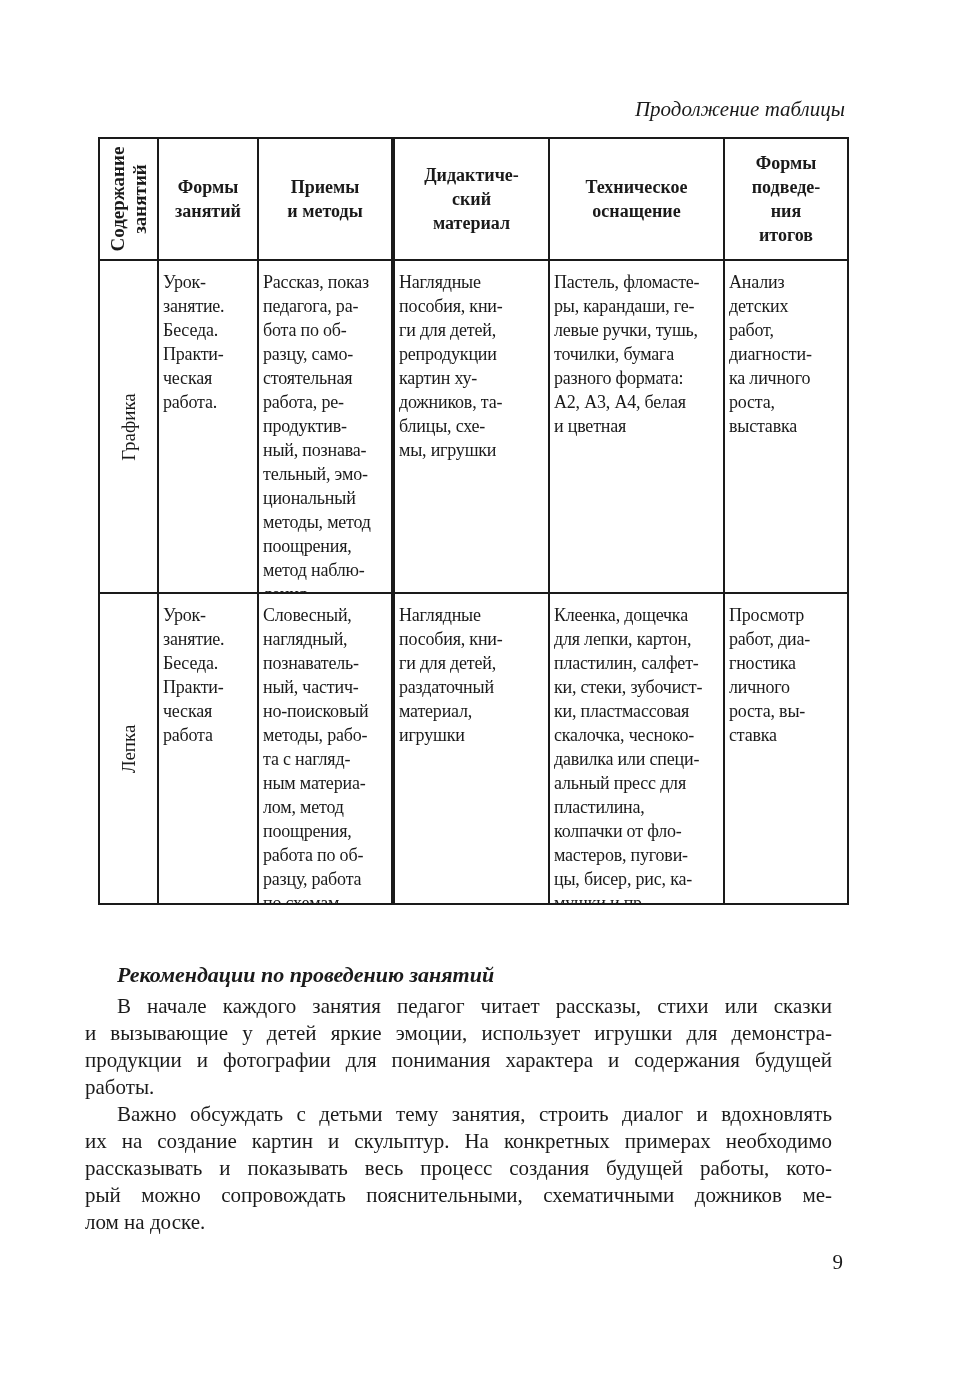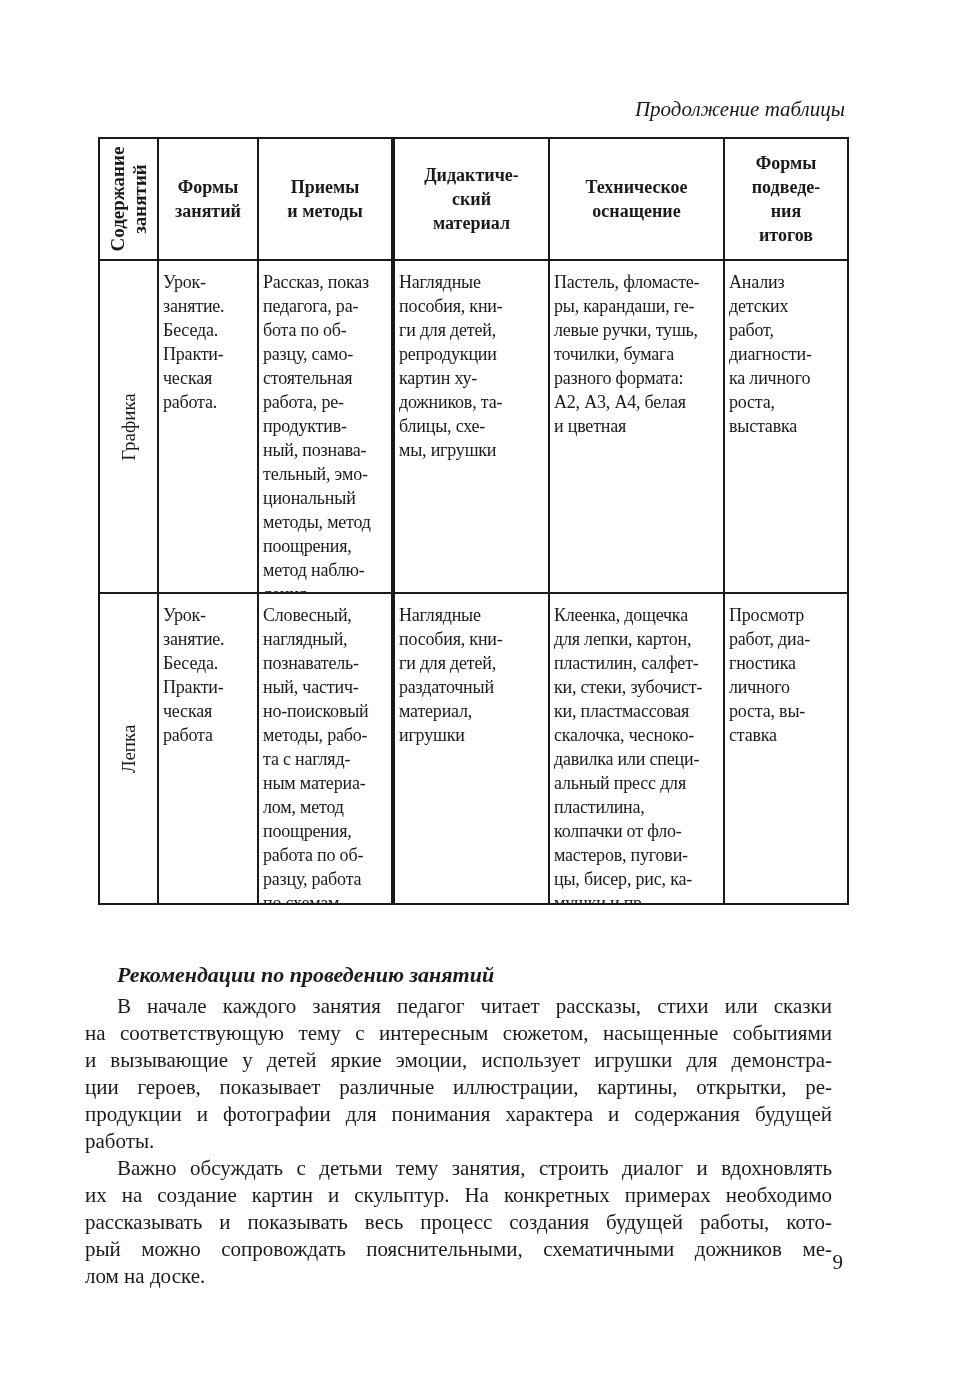--- a/index.html
+++ b/index.html
@@ -231,23 +231,21 @@
 гностика
 личного
 роста, вы-
 ставка</div>
 </div>
 
 <div class="textblock">
   <h3 class="section-heading">Рекомендации по проведению занятий</h3>
   <div class="para">
       <div class="jline">В начале каждого занятия педагог читает рассказы, стихи или сказки</div>
-      <div class="jline">на соответствующую тему с интересным сюжетом, насыщенные событиями</div>
       <div class="jline">и вызывающие у детей яркие эмоции, использует игрушки для демонстра-</div>
-      <div class="jline">ции героев, показывает различные иллюстрации, картины, открытки, ре-</div>
       <div class="jline">продукции и фотографии для понимания характера и содержания будущей</div>
       <div class="jline">работы.</div>
     </div>
   <div class="para">
       <div class="jline">Важно обсуждать с детьми тему занятия, строить диалог и вдохновлять</div>
       <div class="jline">их на создание картин и скульптур. На конкретных примерах необходимо</div>
       <div class="jline">рассказывать и показывать весь процесс создания будущей работы, кото-</div>
       <div class="jline">рый можно сопровождать пояснительными, схематичными дожников ме-</div>
       <div class="jline">лом на доске.</div>
     </div>

